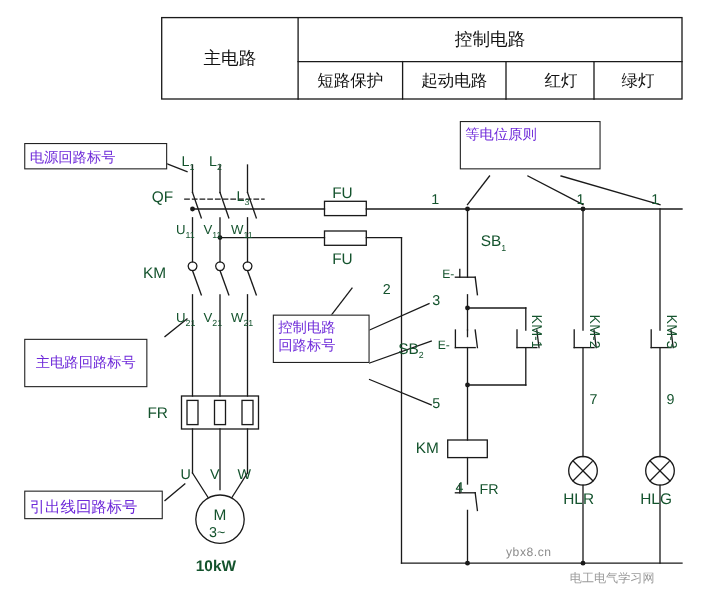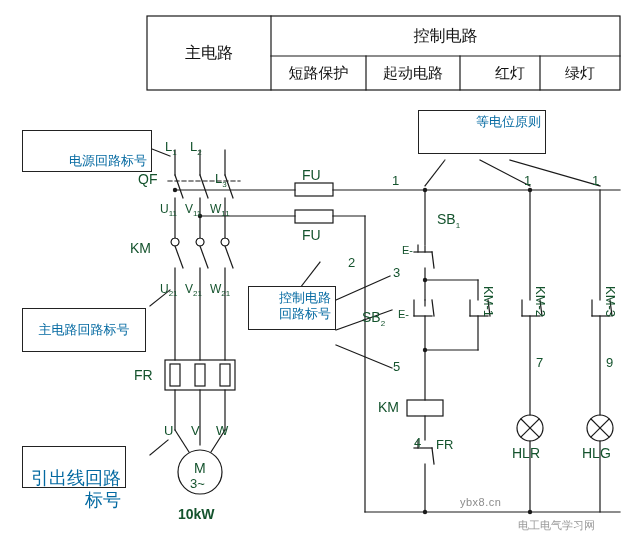--- a/index.html
+++ b/index.html
@@ -17,24 +17,24 @@
     font-family:"Liberation Sans", sans-serif;
     white-space:nowrap;
     line-height:1;
     color:#14532d;
   }
   .box-lbl{
     position:absolute;
     border:1px solid #222;
     background:#fff;
     font-family:"Liberation Sans", sans-serif;
-    color:#0369a1;
-    text-align:right;
+    color:#6d28d9;
+    text-align:left;
     line-height:1.25;
-    padding:20px 4px;
+    padding:2px 4px;
     box-sizing:border-box;
   }
   .tbl-cell{
     position:absolute;
     display:flex;
     align-items:center;
     justify-content:center;
     font-family:"Liberation Sans", sans-serif;
     color:#111;
     box-sizing:border-box;
@@ -191,28 +191,28 @@
 <div class="tbl-cell" style="left:366px;top:56px;width:94px;height:34px;font-size:15px;">起动电路</div>
 <div class="tbl-cell" style="left:460px;top:56px;width:100px;height:34px;font-size:15px;">红灯</div>
 <div class="tbl-cell" style="left:540px;top:56px;width:80px;height:34px;font-size:15px;text-align:center;">绿灯</div>
 
 <div class="box-lbl" style="left:22px;top:130px;width:130px;height:24px;font-size:13px;line-height:20px;">电源回路标号</div>
 
 <div class="box-lbl" style="left:418px;top:110px;width:128px;height:44px;font-size:13px;padding-top:3px;">
   <div>等电位原则</div>
 </div>
 
-<div class="box-lbl" style="left:22px;top:308px;width:124px;height:44px;font-size:13px;display:flex;align-items:center;justify-content:center;">主电路回路标号</div>
+<div class="box-lbl" style="left:22px;top:308px;width:112px;height:44px;font-size:13px;display:flex;align-items:center;justify-content:center;">主电路回路标号</div>
 
 <div class="box-lbl" style="left:248px;top:286px;width:88px;height:44px;font-size:13px;padding-top:3px;">
   <div>控制电路</div>
   <div>回路标号</div>
 </div>
 
-<div class="box-lbl" style="left:22px;top:446px;width:104px;height:26px;font-size:18px;line-height:22px;">引出线回路标号</div>
+<div class="box-lbl" style="left:22px;top:446px;width:126px;height:26px;font-size:14px;line-height:22px;">引出线回路标号</div>
 
 <div class="lbl" style="left:165px;top:140px;font-size:13px;">
   <span>L</span><span class="sub">1</span>
 </div>
 <div class="lbl" style="left:190px;top:140px;font-size:13px;">
   <span>L</span><span class="sub">2</span>
 </div>
 <div class="lbl" style="left:215px;top:140px;font-size:13px;margin-top:32px;">
   <span>L</span><span class="sub">3</span>
 </div>

